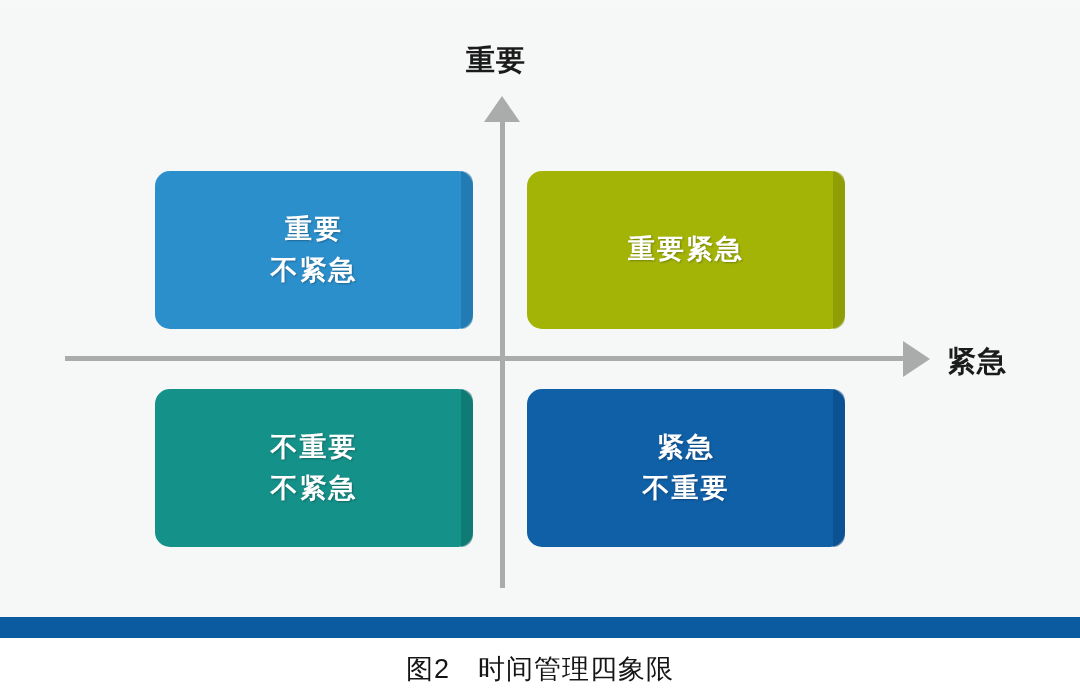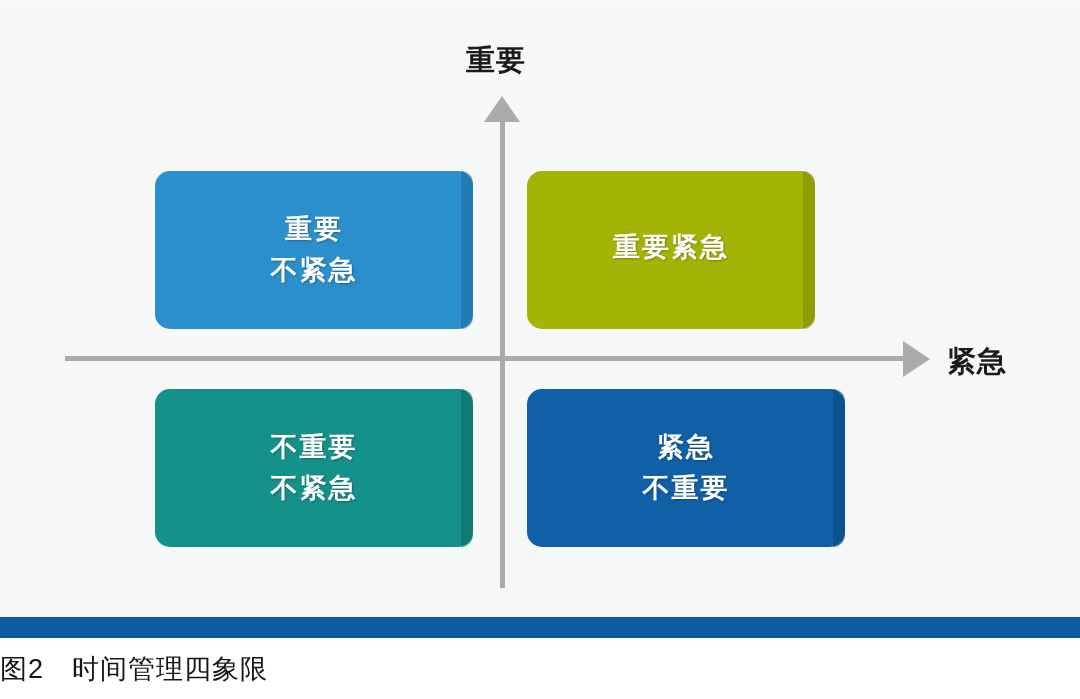--- a/index.html
+++ b/index.html
@@ -126,24 +126,23 @@
     width: 318px;
     height: 158px;
     background: #2b8fcc;
   }
   #quadrant-important-not-urgent .q-inner-edge,
   #quadrant-important-not-urgent .q-shadow { background: #1b6e9e; }
 
   #quadrant-important-urgent {
     left: 527px;
     top: 163px;
-    width: 288px;
+    width: 318px;
     height: 158px;
     background: #a3b406;
-    font-family: Liberation Mono, monospace;
   }
   #quadrant-important-urgent .q-inner-edge,
   #quadrant-important-urgent .q-shadow { background: #7f8c04; }
 
   #quadrant-not-important-not-urgent {
     left: 155px;
     top: 381px;
     width: 318px;
     height: 158px;
     background: #149189;
@@ -174,21 +173,21 @@
   
   #figure-caption-area {
     position: absolute;
     left: 0;
     top: 638px;
     width: 1080px;
     height: 61px;
     background: #ffffff;
     display: flex;
     align-items: center;
-    justify-content: flex-start;
+    justify-content: center;
   }
   #figure-caption {
     color: #151515;
     font-size: 27px;
     letter-spacing: 1px;
     white-space: pre;
   }
 </style>
 </head>
 <body>

